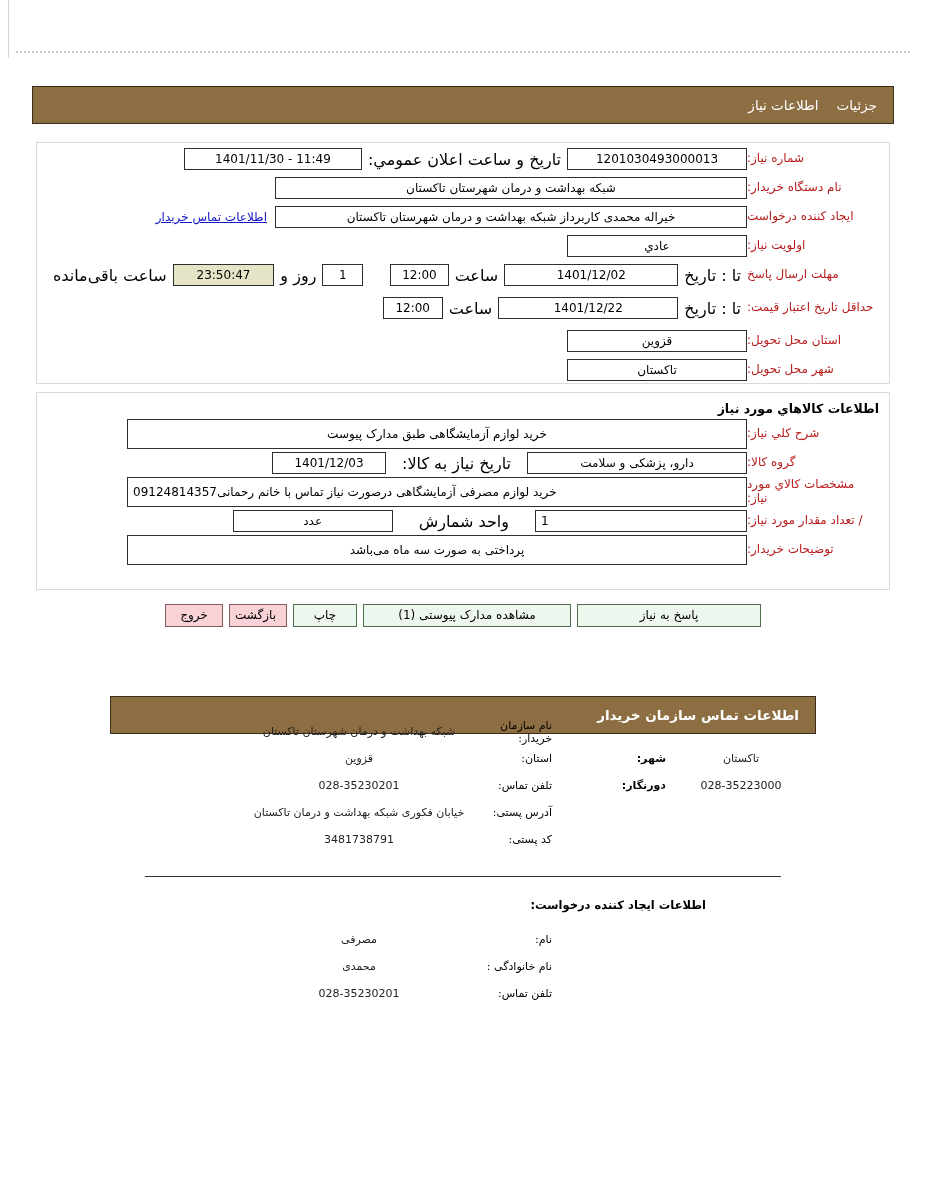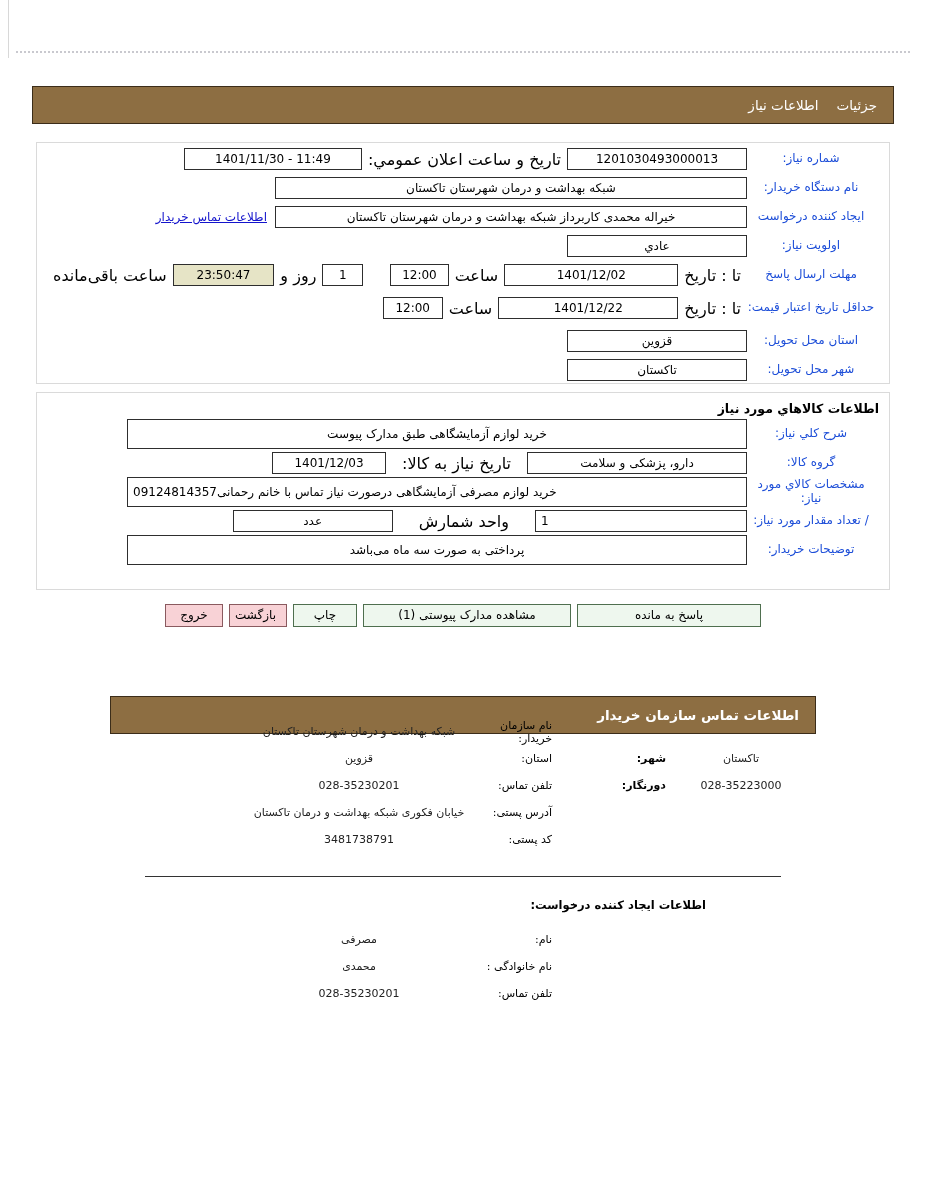--- a/index.html
+++ b/index.html
@@ -84,23 +84,23 @@
     align-items: center;
     height: 26px;
     margin: 3px 0;
     padding: 0 10px;
   }
   .row.tall { height: 34px; }
 
   .lbl {
     width: 132px;
     flex: 0 0 132px;
-    text-align: center;
+    text-align: left;
     font-size: 12px;
-    color: #1d4ed8;
+    color: #b91c1c;
     line-height: 1.15;
     padding-right: 4px;
   }
   .lbl.two-line { line-height: 1.15; }
 
   .fld {
     border: 1px solid #2e2e2e;
     background: #fff;
     height: 22px;
     line-height: 20px;
@@ -343,21 +343,21 @@
     <div class="fld" style="width:160px">عدد</div>
   </div>
 
   <div class="row">
     <div class="lbl">توضیحات خریدار:</div>
     <div class="fld tall" style="width:620px">پرداختی به صورت سه ماه می‌باشد</div>
   </div>
 </div>
 
 <div id="button-bar">
-  <button class="btn green respond">پاسخ به مانده</button>
+  <button class="btn green respond">پاسخ به نیاز</button>
   <button class="btn green docs">مشاهده مدارک پیوستی (1)</button>
   <button class="btn green print">چاپ</button>
   <button class="btn pink back">بازگشت</button>
   <button class="btn pink exit">خروج</button>
 </div>
 
 <div class="section-header" id="contact-header">
   <span>اطلاعات تماس سازمان خریدار</span>
 </div>
 

